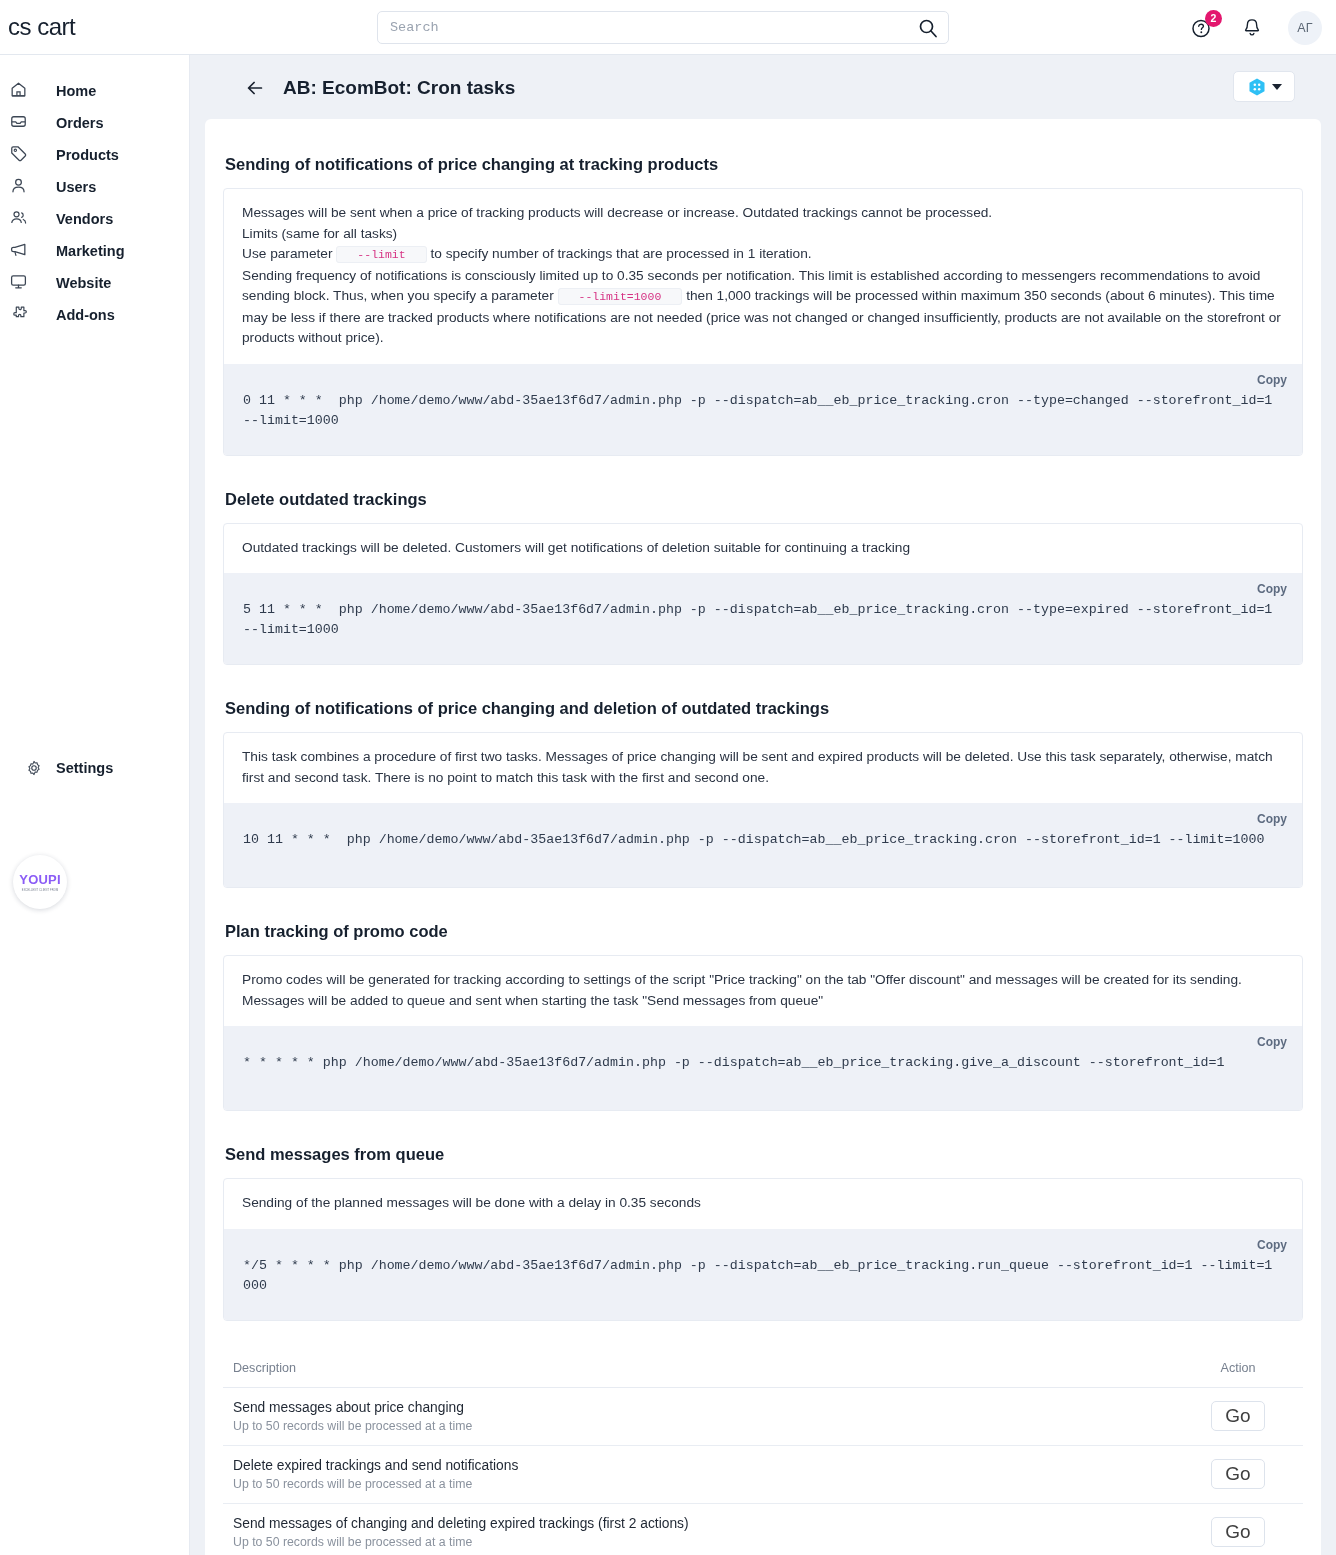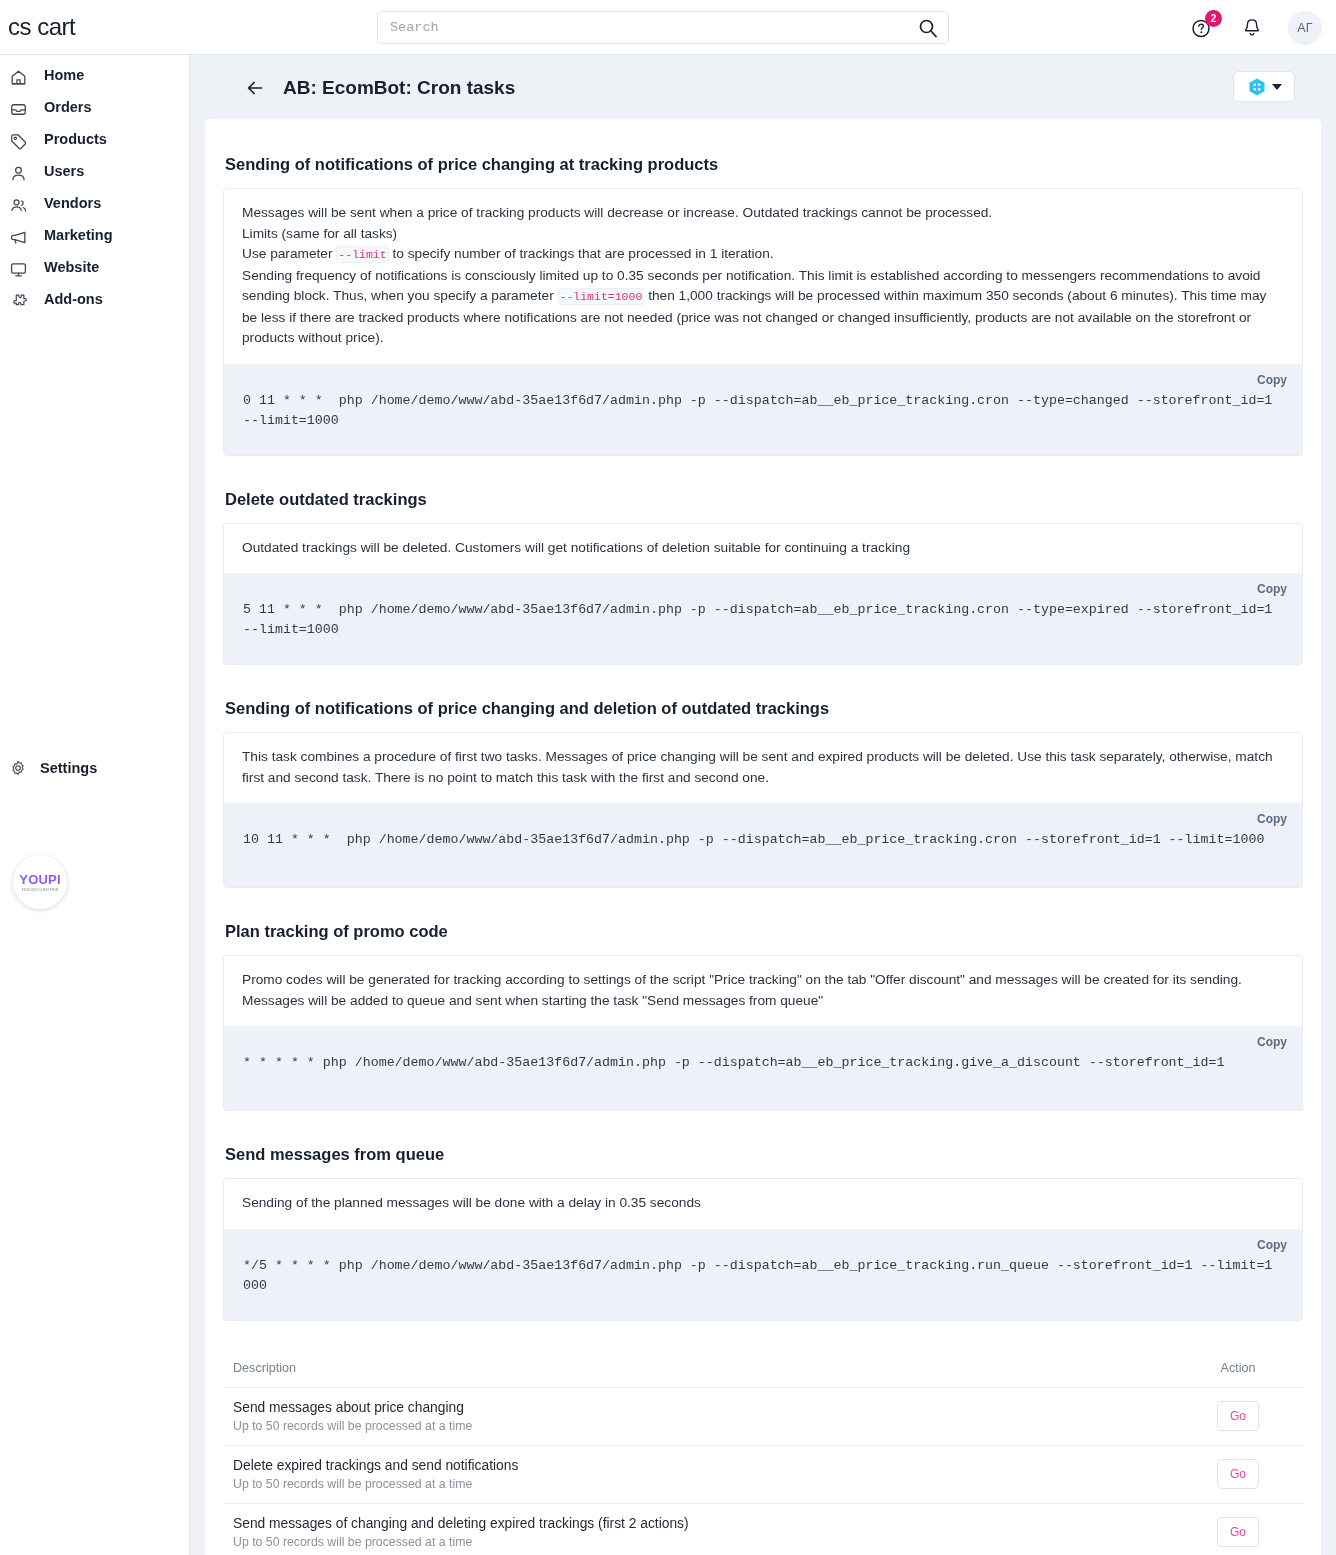--- a/index.html
+++ b/index.html
@@ -101,39 +101,39 @@
   .sidebar {
     position: absolute;
     top: 55px; left: 0;
     width: 190px; height: 1500px;
     background: #ffffff;
     border-right: 1px solid #e6eaf1;
   }
   .nav { padding-top: 12px; }
   .nav-item {
     display: flex;
-    align-items: flex-start;
-    gap: 16px;
+    align-items: flex-end;
+    gap: 28px;
     height: 32px;
     padding-left: 8px;
     margin-bottom: 0px;
     cursor: pointer;
     text-decoration: none;
     color: #16202e;
   }
   .nav-item .label {
     font-size: 14.5px;
     font-weight: 700;
     color: #16202e;
   }
   .nav-ico { width: 20px; height: 20px; display: flex; align-items: center; justify-content: center; }
 
   .settings-row {
     position: absolute;
-    top: 703px; left: 0;
+    top: 703px; left: 16px;
     display: flex; align-items: center; gap: 12px;
     padding-left: 8px;
     cursor: pointer;
   }
   .settings-row .label { font-size: 14.5px; font-weight: 700; color: #16202e; }
 
   .youpi {
     position: absolute;
     top: 800px; left: 13px;
     width: 54px; height: 54px;
@@ -221,21 +221,21 @@
     color: #2a3342;
   }
   .panel-desc b { font-weight: 400; }
   .inline-code {
     font-family: "Liberation Mono", monospace;
     font-size: 11.5px;
     color: #d63384;
     background: #f7f8fa;
     border: 1px solid #eceff4;
     border-radius: 3px;
-    padding: 1px 1px;
+    padding: 1px 20px;
     white-space: nowrap;
   }
 
   .codeblock {
     position: relative;
     background: #eef1f7;
     padding: 27px 22px 24px 19px;
     min-height: 84px;
   }
   .codeblock pre {
@@ -274,27 +274,27 @@
   .tbl td {
     padding: 12px 0 12px 10px;
     border-bottom: 1px solid #e9edf3;
     vertical-align: middle;
   }
   .tbl tr:last-child td { border-bottom: none; }
   .row-title { font-size: 13.8px; color: #1f2733; }
   .row-sub { font-size: 12.3px; color: #8a929e; margin-top: 4px; }
   .go-cell { text-align: center; width: 120px; padding-right: 20px !important; }
   .go-btn {
-    width: 42px; height: 30px;
+    width: 54px; height: 30px;
     border: 1px solid #dde3ec;
     border-radius: 5px;
     background: #fff;
     font-family: "Liberation Sans", sans-serif;
-    font-size: 12px;
-    color: #ec4899;
+    font-size: 19px;
+    color: #404040;
     cursor: pointer;
   }
 </style>
 </head>
 <body>
 
 <div class="topbar">
   <div class="brand">cs cart</div>
 
   <div class="search-wrap">

